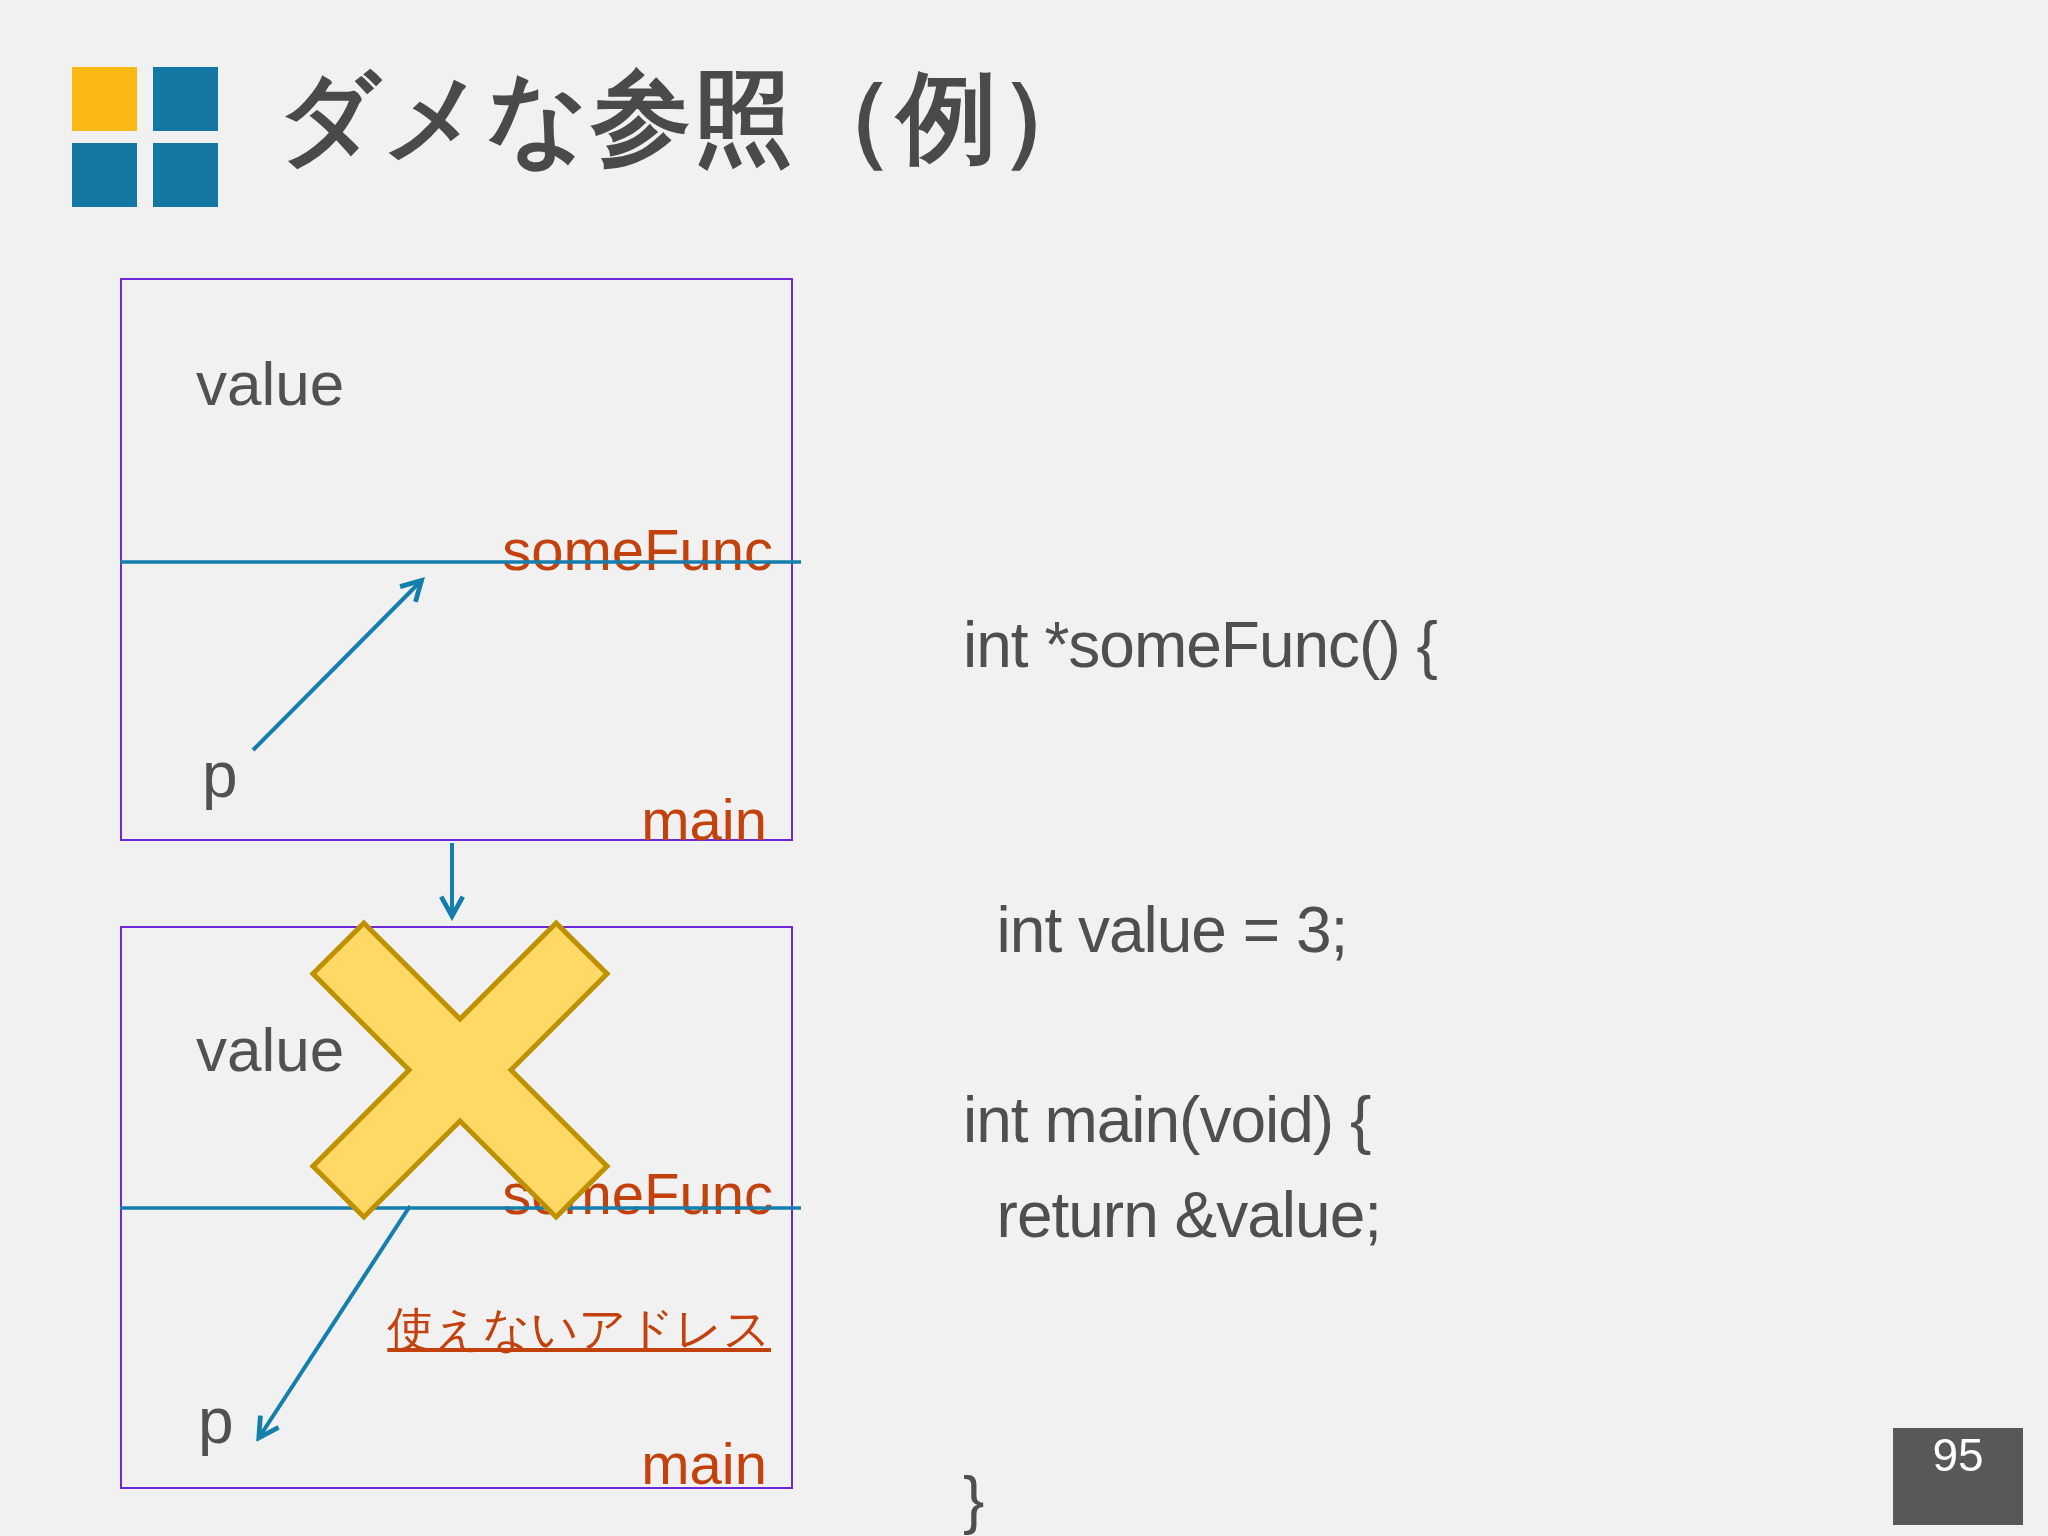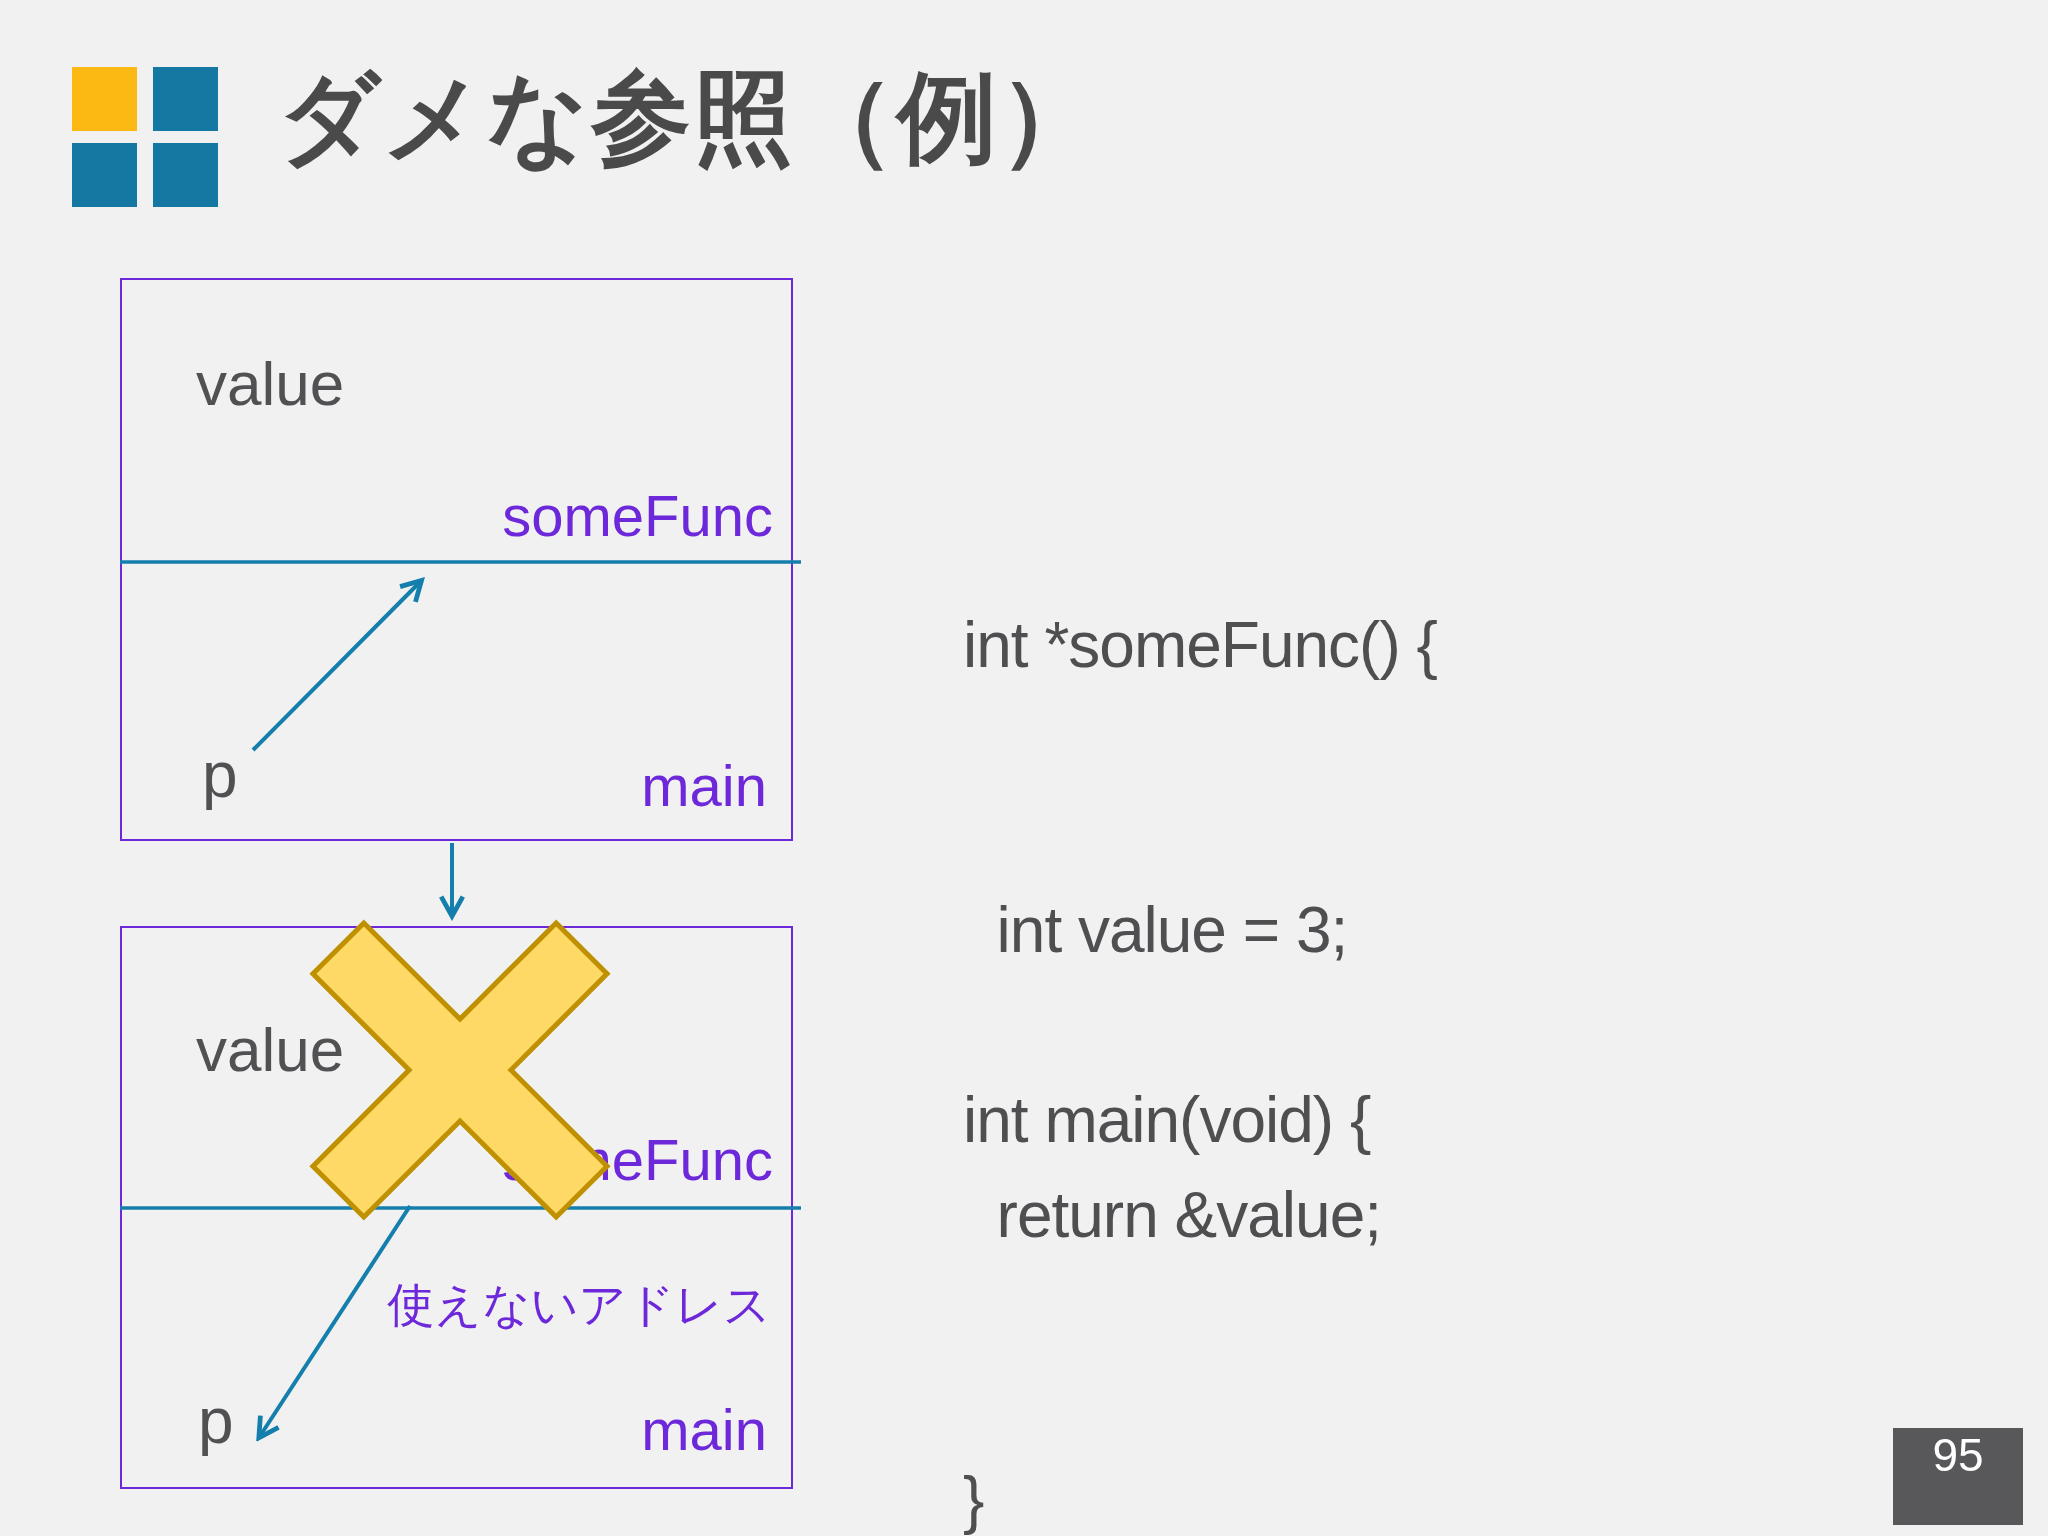--- a/index.html
+++ b/index.html
@@ -23,31 +23,31 @@
     white-space:nowrap;
   }
   
   .frame{
     position:absolute;left:120px;width:673px;height:563px;
     border:2px solid #6d28d9;box-sizing:border-box;
   }
   #frame-top{top:278px;}
   #frame-bottom{top:926px;}
   .lbl{position:absolute;font-size:62px;color:#515154;white-space:nowrap;}
-  .lbl.blue{color:#6d28d9;font-size:58px;}
+  .lbl.blue{color:#c2410c;font-size:58px;margin-top:34px;}
   .lbl.small{font-size:47px;}
   
   #ft-value{left:74px;top:68px;}
   #ft-func{right:18px;top:202px;}
   #ft-p{left:80px;top:458px;font-size:64px;}
   #ft-main{right:24px;top:472px;}
   
   #fb-value{left:74px;top:86px;}
   #fb-func{right:18px;top:198px;}
-  #fb-anno{right:20px;top:346px;}
+  #fb-anno{right:20px;top:336px;text-decoration:underline;}
   #fb-p{left:76px;top:456px;font-size:64px;}
   #fb-main{right:24px;top:468px;}
   
   #overlay{position:absolute;left:0;top:0;width:2048px;height:1536px;pointer-events:none;}
   
   .code{
     position:absolute;left:963px;
     font-size:64px;line-height:95px;color:#4F4F52;
     white-space:pre;letter-spacing:-1px;
   }

